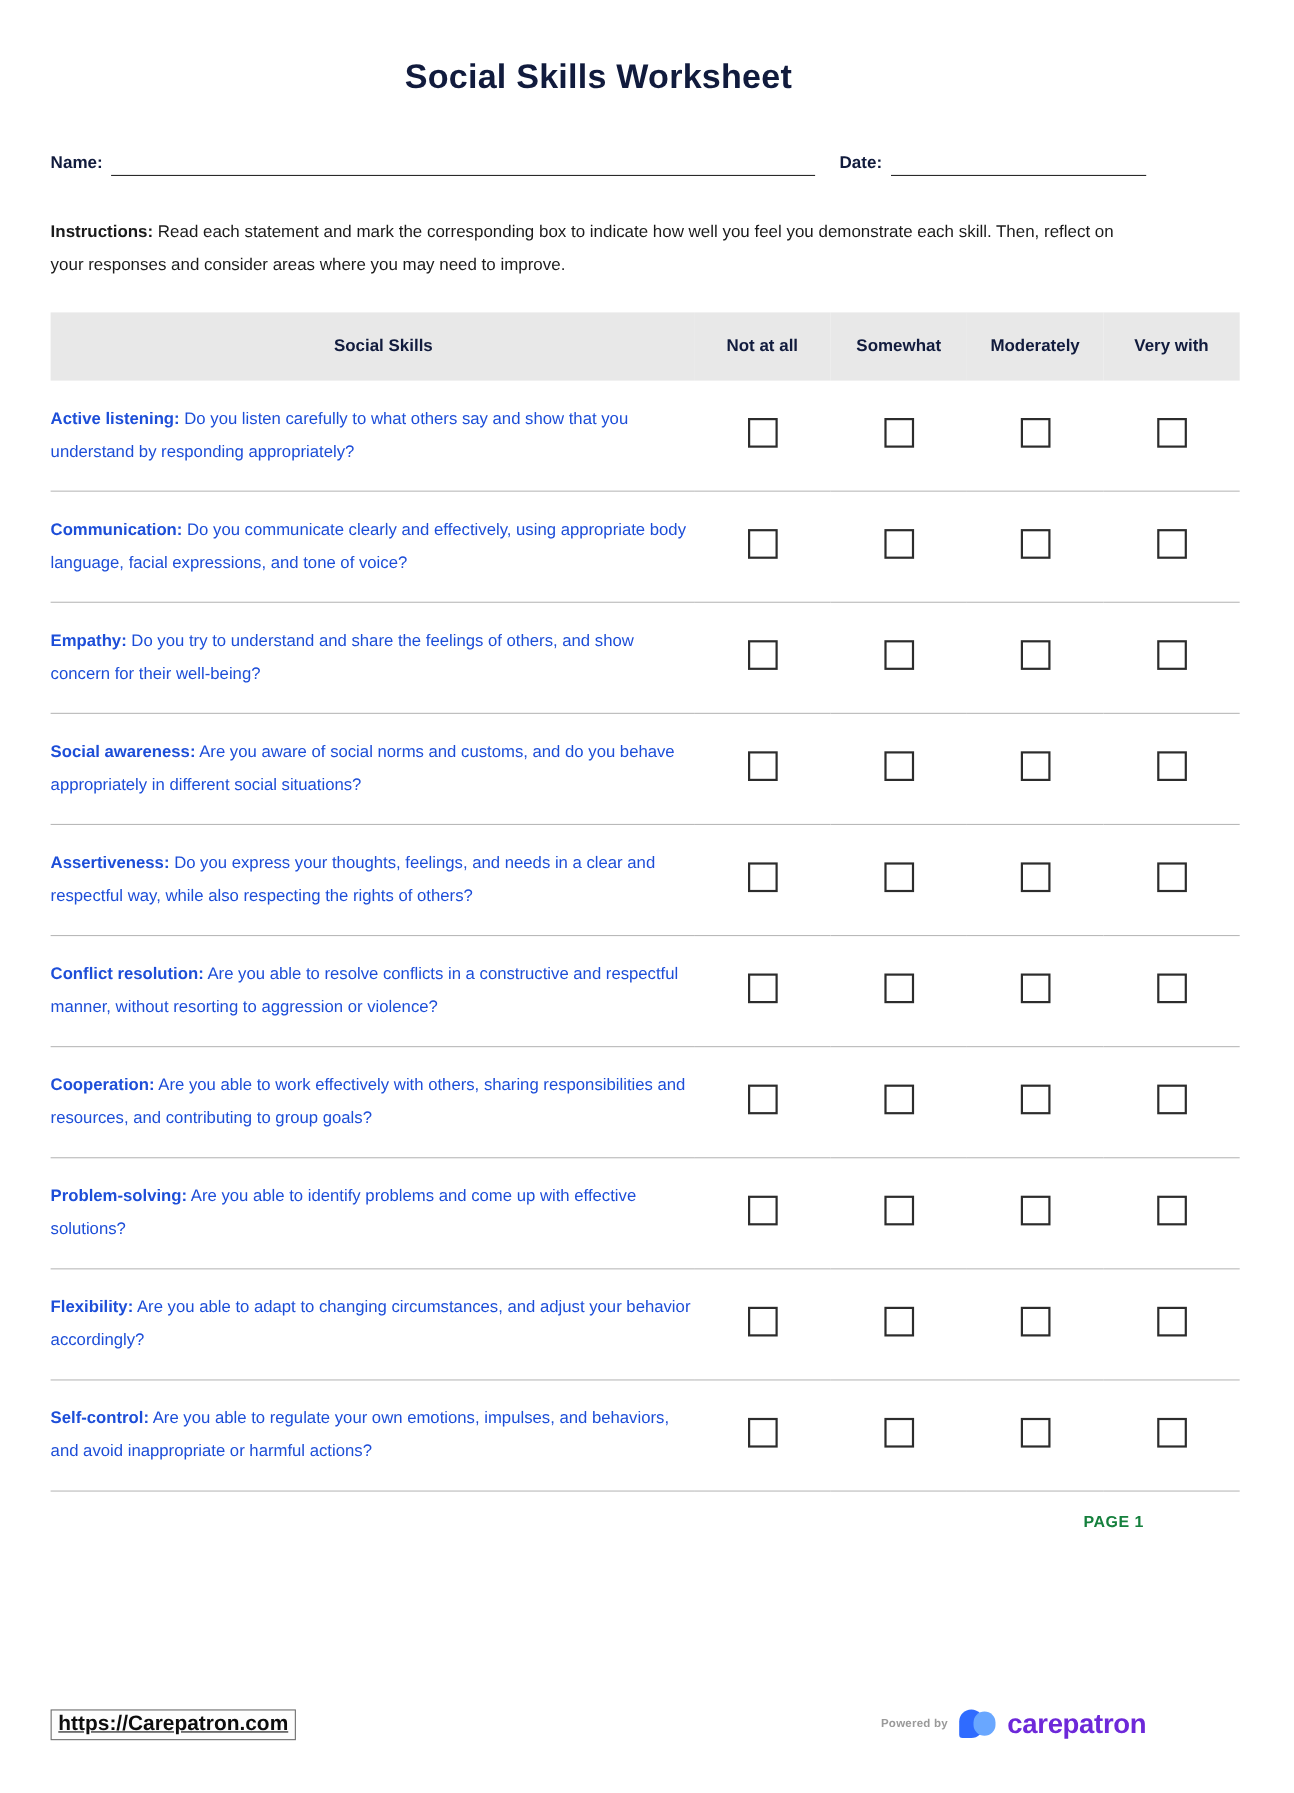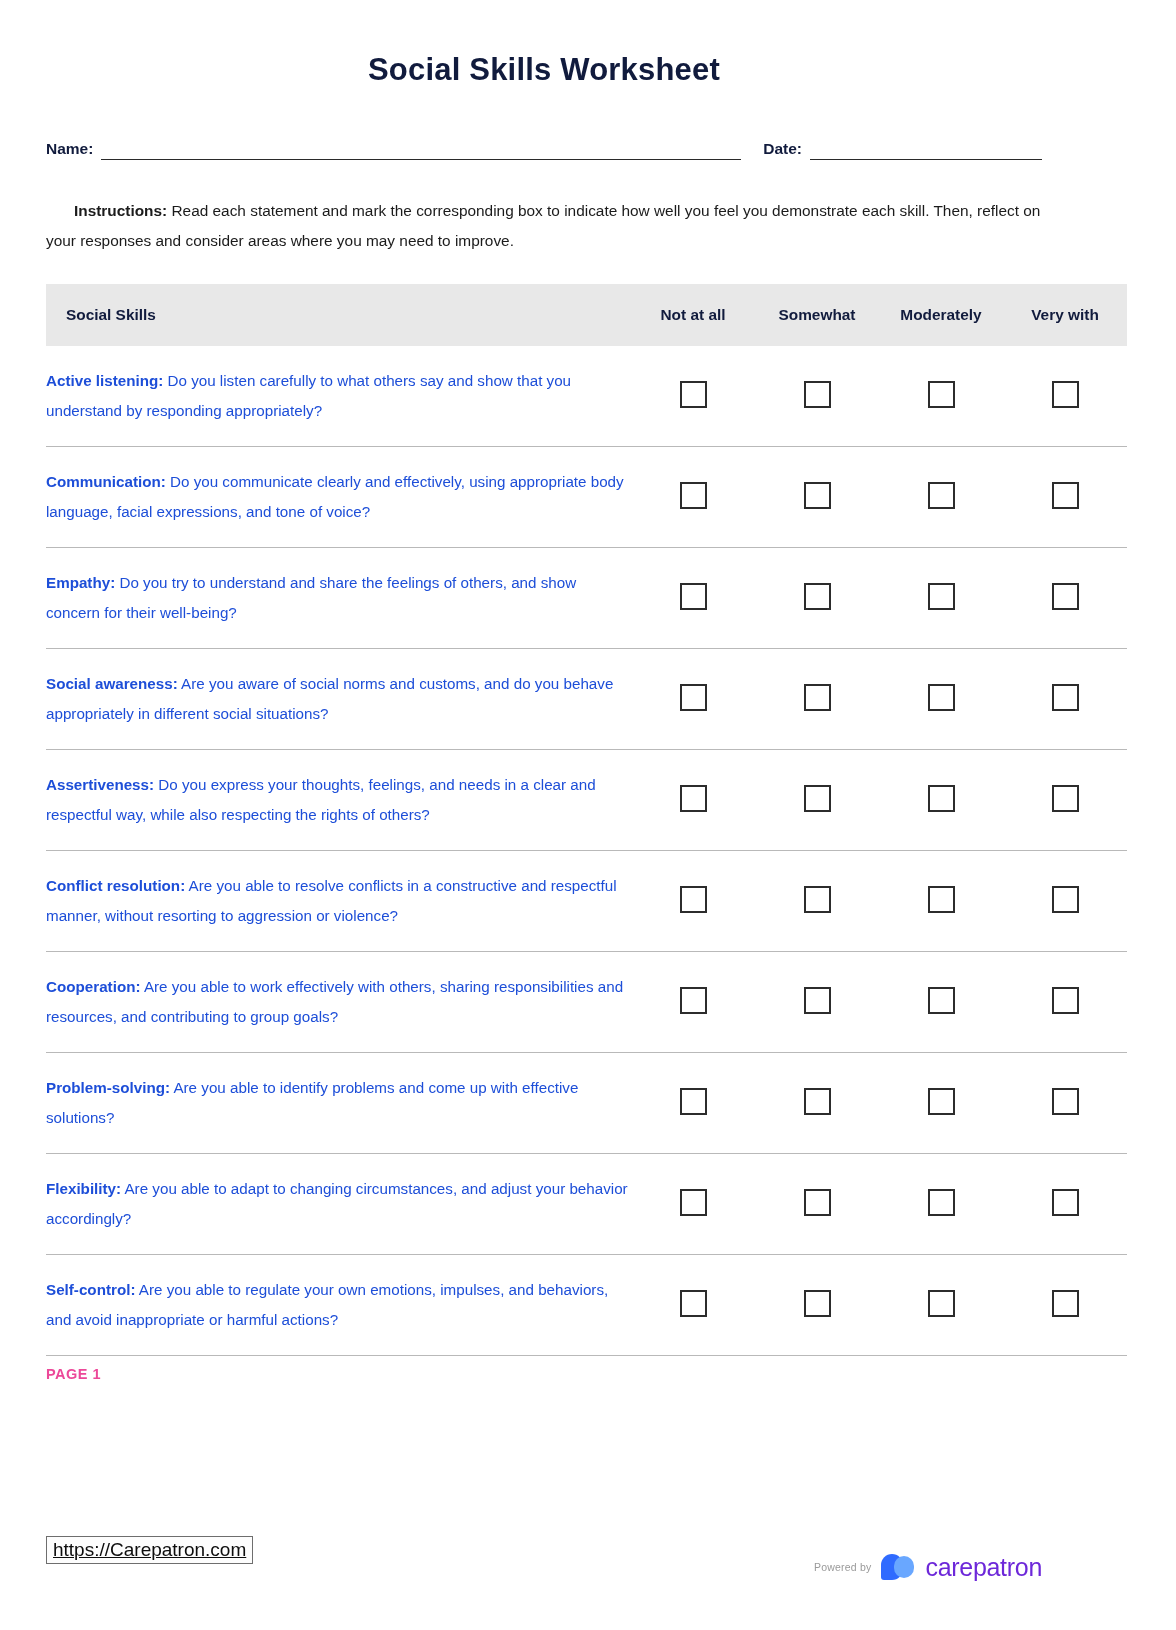--- a/index.html
+++ b/index.html
@@ -53,39 +53,39 @@
   .name-line { flex: 1 1 auto; margin-right: 22px; }
   .date-line { width: 232px; }
 
   .instructions {
     margin-top: 36px;
     font-size: 15.4px;
     line-height: 30px;
     color: #1b1b1b;
     max-width: 1010px;
   }
-  .instructions b { font-weight: bold; margin-left: 28px; }
+  .instructions b { font-weight: bold; }
 
   table.skills {
     width: 100%;
     border-collapse: collapse;
     margin-top: 28px;
     table-layout: fixed;
   }
   table.skills thead th {
     background: #e8e8e8;
     font-size: 15.4px;
     font-weight: bold;
     color: #111b3d;
     padding: 22px 0;
     text-align: center;
     border: none;
   }
   table.skills thead th.first {
-    text-align: left;
+    text-align: center;
     padding-left: 20px;
   }
   table.skills tbody td {
     border-bottom: 1.2px solid #b9b9b9;
     padding: 20px 0;
     vertical-align: middle;
   }
   table.skills tbody tr:first-child td {
     border-top: none;
   }
@@ -103,36 +103,38 @@
     width: 27px;
     height: 27px;
     border: 2.2px solid #2c2c2c;
     background: #ffffff;
     box-sizing: border-box;
   }
   col.c-skill { width: 585px; }
   col.c-opt { width: 124px; }
 
   .page-num {
+    text-align: right;
     font-size: 14.5px;
     font-weight: bold;
-    color: #ec4899;
-    margin-top: 10px;
+    color: #15803d;
+    margin-top: 20px;
     padding-right: 2px;
     letter-spacing: 0.5px;
   }
 
   .footer {
     position: absolute;
     left: 46px;
     right: 46px;
     bottom: 48px;
     display: flex;
-    align-items: flex-start;
+    align-items: flex-end;
     justify-content: space-between;
+    font-weight: bold;
   }
   .footer-link {
     font-size: 19px;
     color: #0d0d0d;
     text-decoration: underline;
     border: 1.2px solid #6e6e6e;
     padding: 2px 6px;
     background: #fdfdfd;
   }
   .brand {

